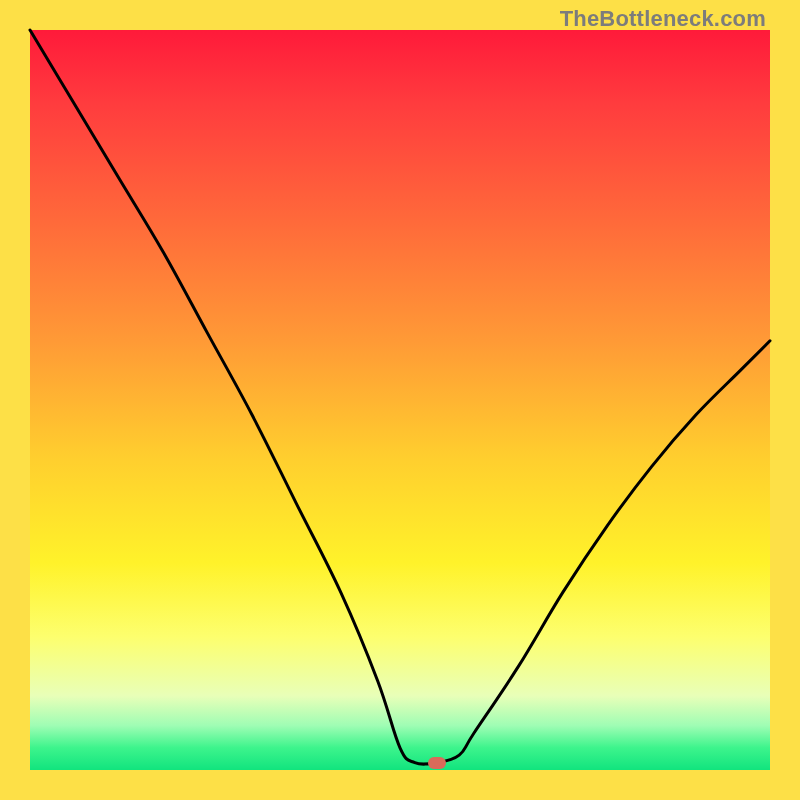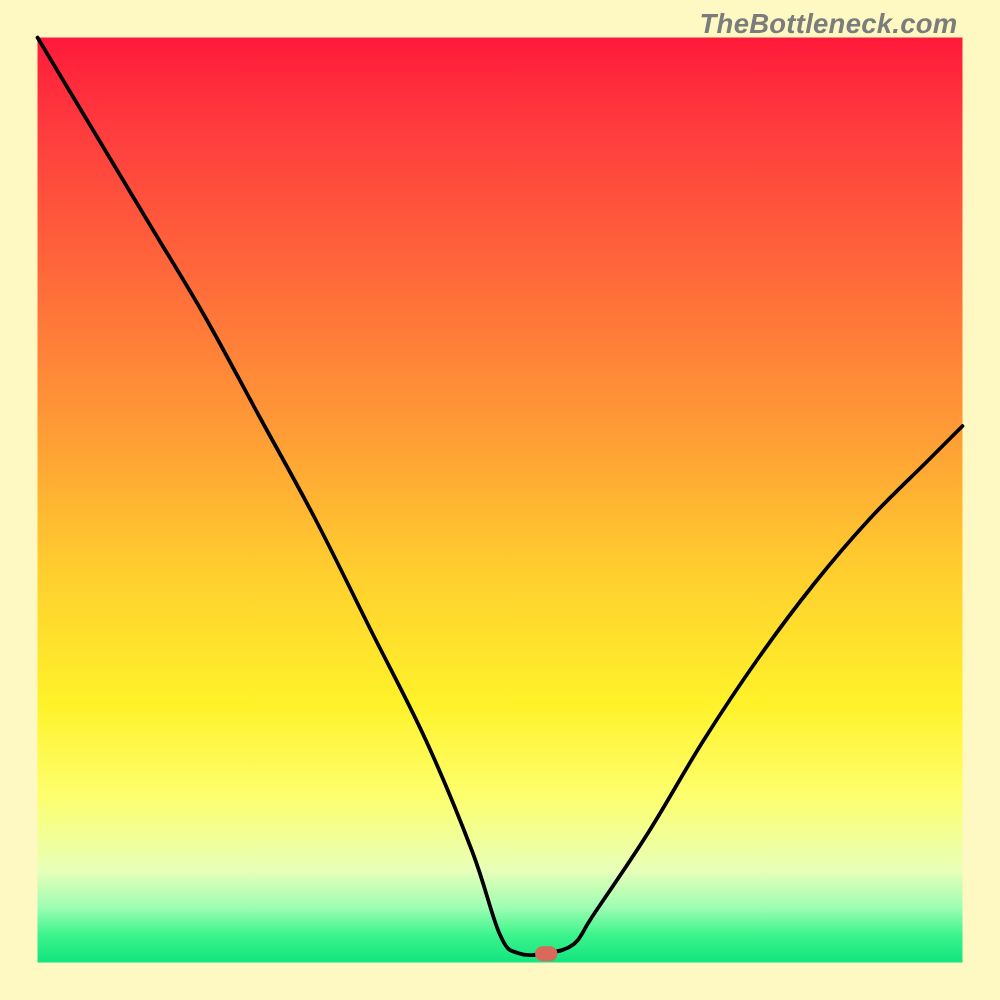--- a/index.html
+++ b/index.html
@@ -10,22 +10,21 @@
     background: #000;
     overflow: hidden;
     font-family: Arial, Helvetica, sans-serif;
   }
   .frame {
     position: absolute;
     left: 0;
     top: 0;
     width: 800px;
     height: 800px;
-    background: #fef9c3;
-    font-style: italic;
+    background: #fde047;
   }
   .plot {
     position: absolute;
     left: 30px;
     top: 30px;
     width: 740px;
     height: 740px;
     
     background: linear-gradient(
       to bottom,

